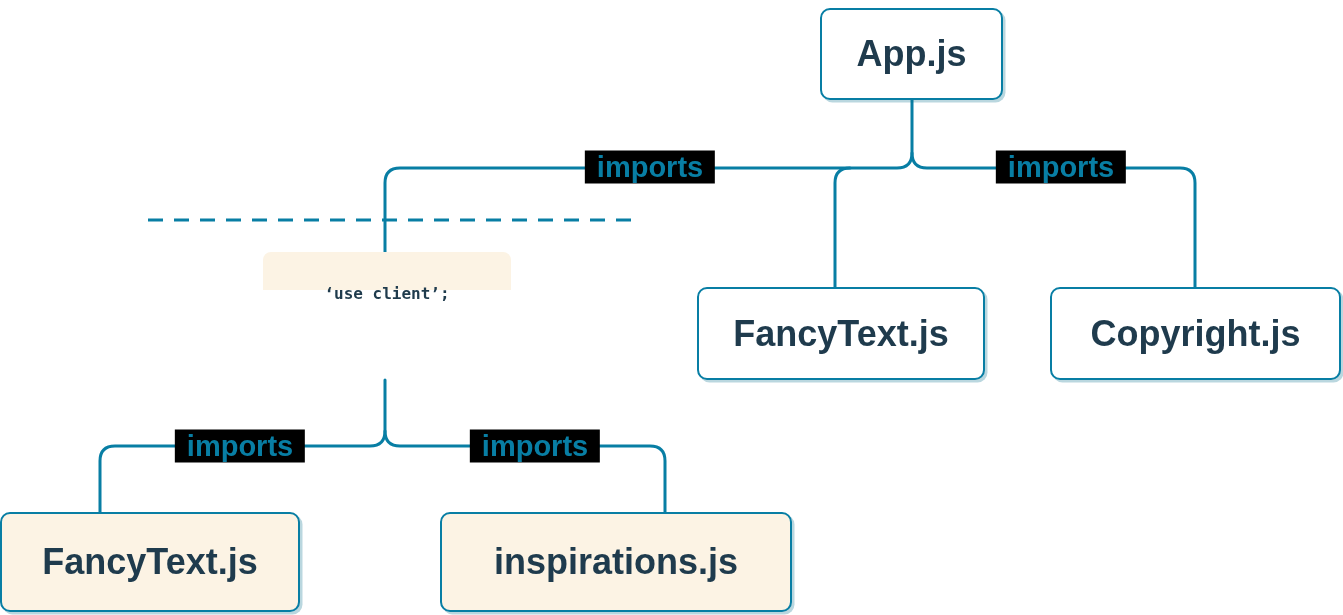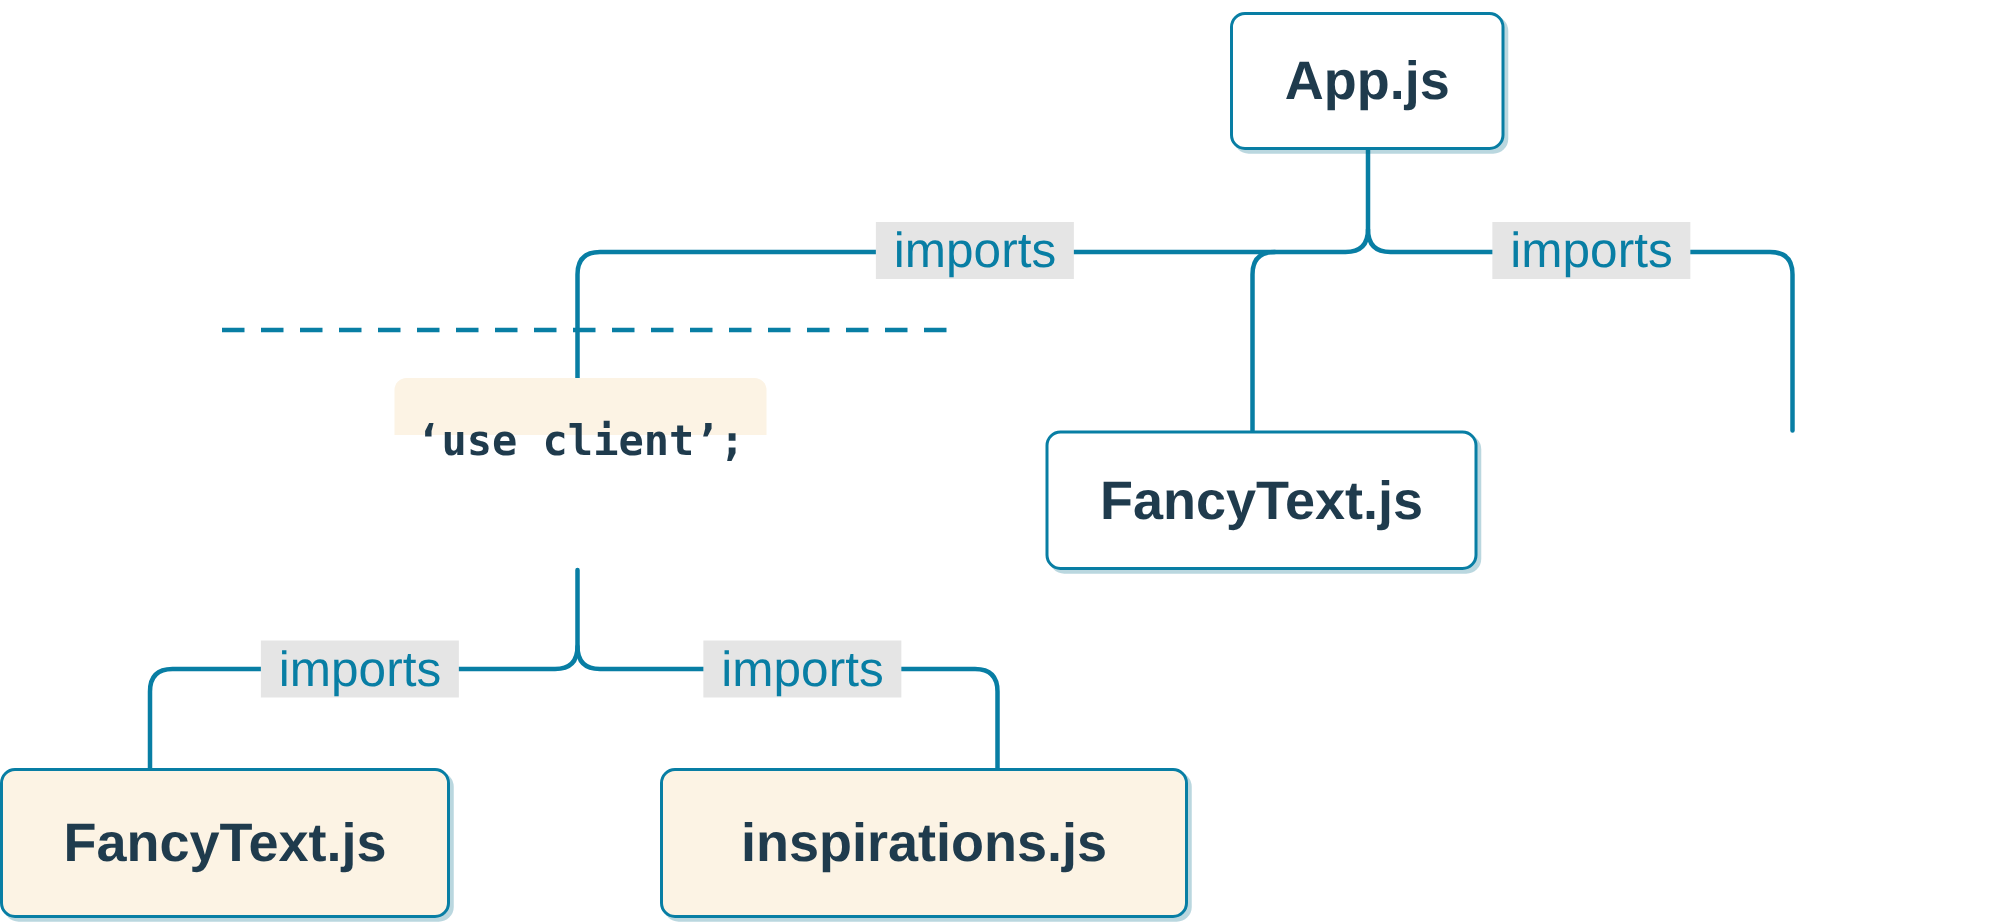--- a/index.html
+++ b/index.html
@@ -42,28 +42,28 @@
     position:absolute;
     left:263px;top:252px;width:248px;height:38px;
     background:var(--client-bg);
     border-radius:8px 8px 0 0;
     display:flex;align-items:center;justify-content:center;
     z-index:3;
     color:var(--text);
   }
   .directive code{
     font-family:"DejaVu Sans Mono", monospace;
-    font-size:28px;font-weight:700;margin-top:44px;
+    font-size:16px;font-weight:700;margin-top:44px;
   }
   .edge-label{
     position:absolute;
     transform:translate(-50%,-50%);
-    background:#e5e5e5;
+    background:#000000;
     color:var(--line);
-    font-size:33px;font-weight:400;
+    font-size:29px;font-weight:700;
     padding:0 12px;
     z-index:2;
     white-space:nowrap;
   }
   .node span{pointer-events:none;}
 </style>
 </head>
 <body>
 
 <div id="diagram">
@@ -88,20 +88,23 @@
 
   <div class="directive">
     <code>‘use client’;</code>
   </div>
 
 
   <div class="node server" style="left:697px;top:287px;width:288px;height:93px">
     <span>FancyText.js</span>
   </div>
 
+  <div class="node server" style="left:1050px;top:287px;width:291px;height:93px">
+    <span>Copyright.js</span>
+  </div>
 
   <div class="node client" style="left:0px;top:512px;width:300px;height:100px">
     <span>FancyText.js</span>
   </div>
 
   <div class="node client" style="left:440px;top:512px;width:352px;height:100px">
     <span>inspirations.js</span>
   </div>
 
 </div>

